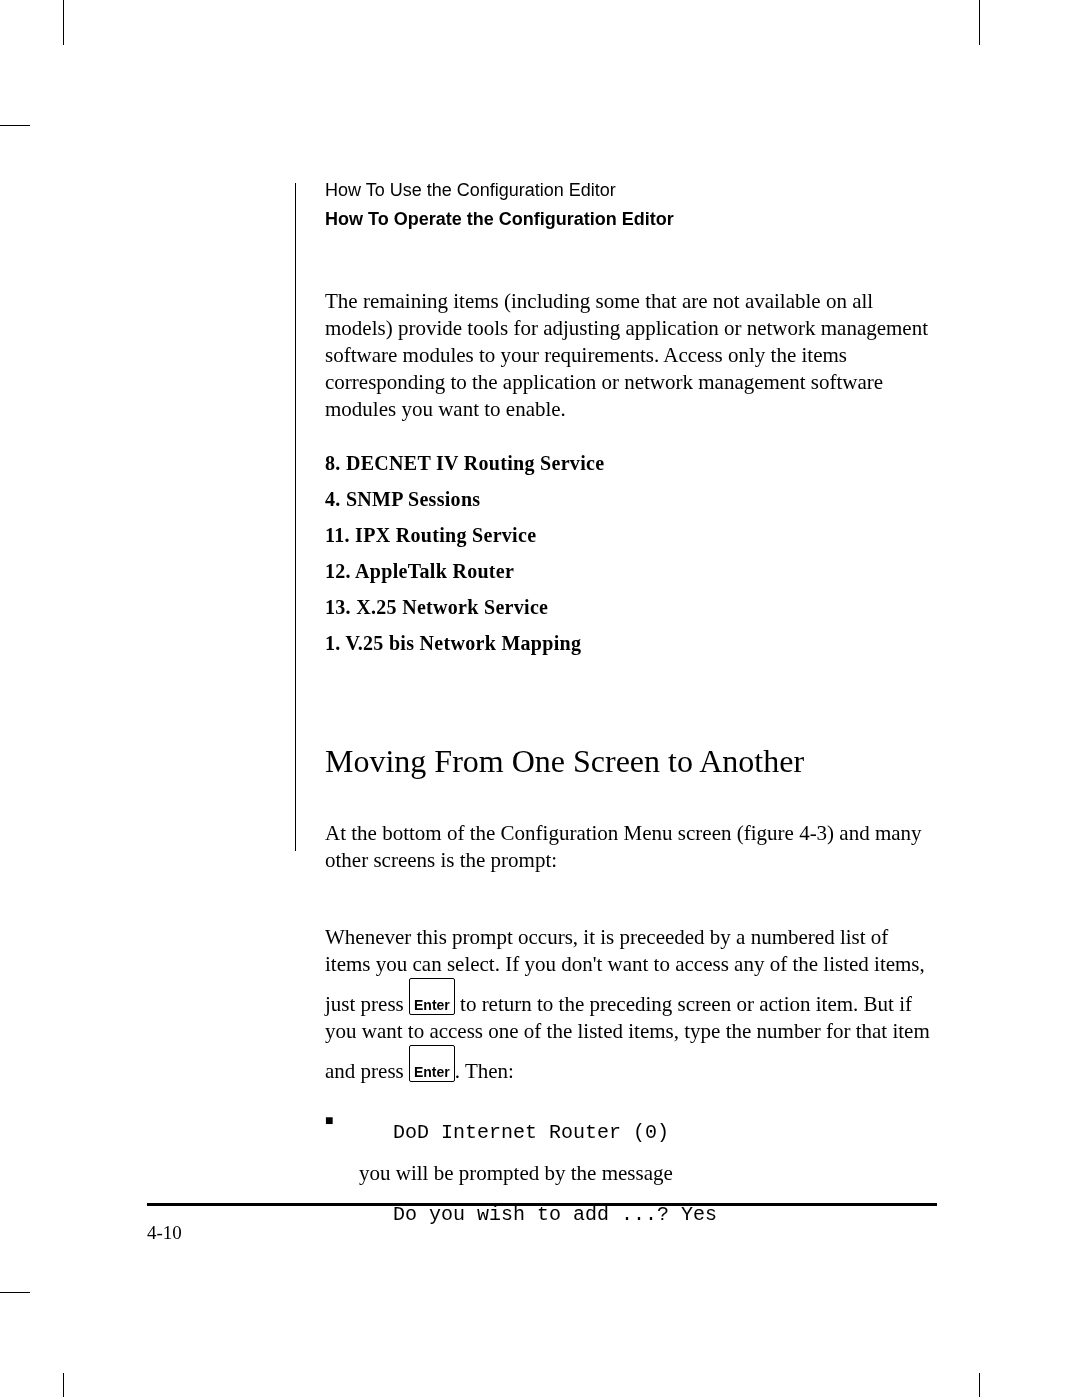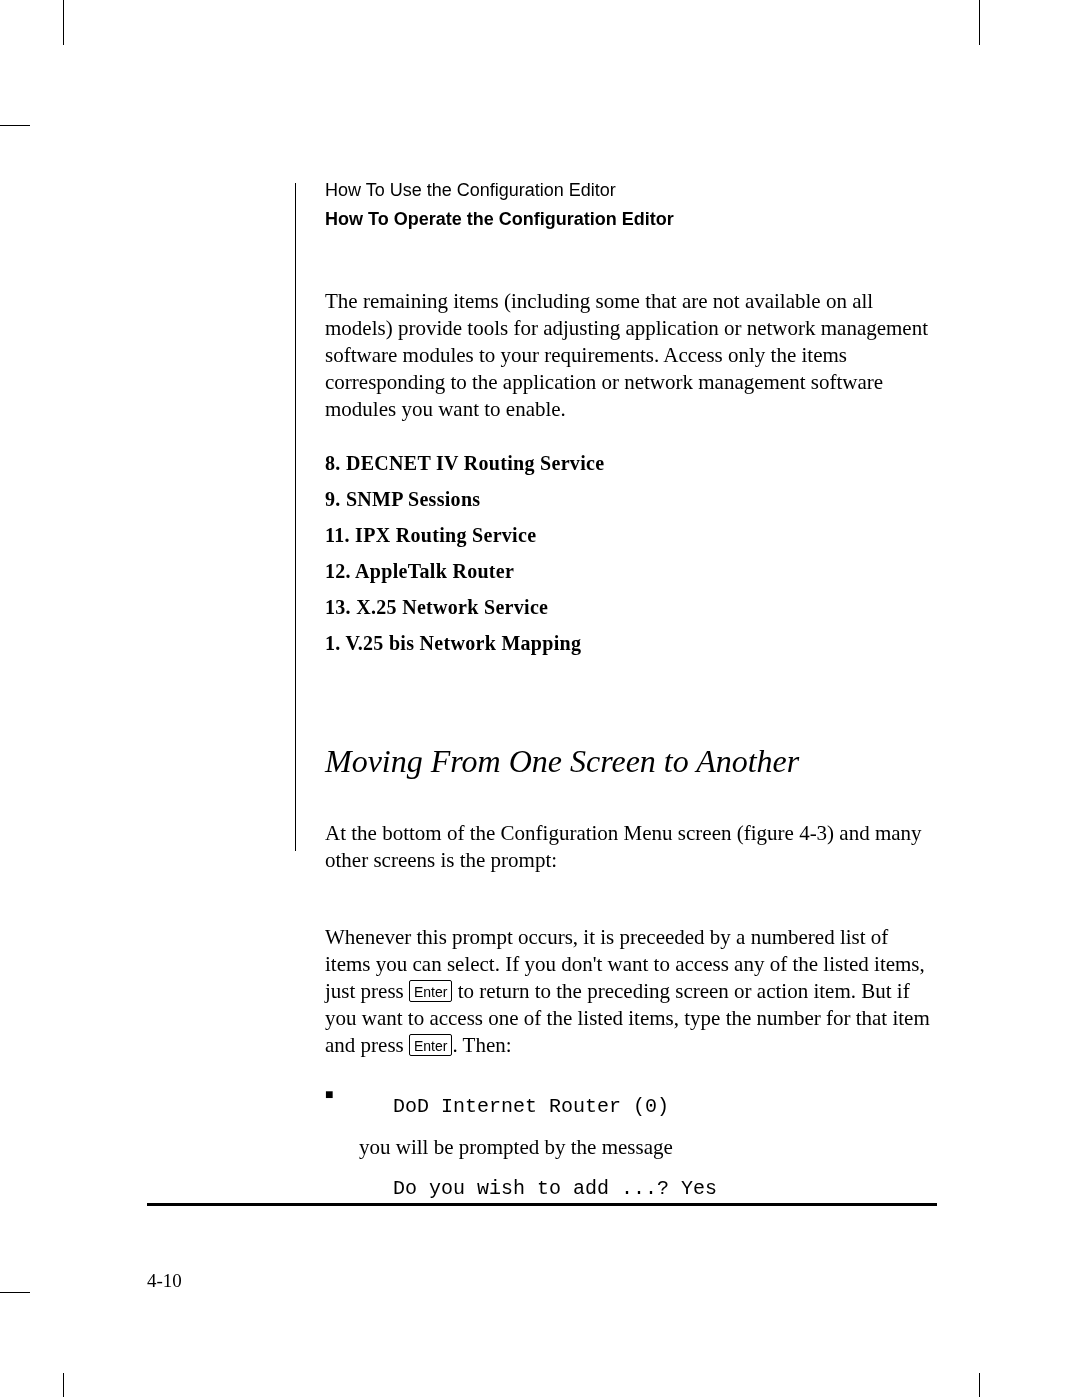--- a/index.html
+++ b/index.html
@@ -66,21 +66,20 @@
     font-size: 20px;
     line-height: 36px;
     letter-spacing: 0.3px;
   }
 
   .section-head {
     font-family: "Times New Roman", Times, serif;
     font-size: 32px;
     letter-spacing: 0px;
     margin-top: 82px;
-    font-style: italic;
   }
 
   .para2 {
     font-size: 21px;
     line-height: 27px;
     margin-top: 40px;
   }
 
   .codeblock {
     font-family: "Courier New", Courier, monospace;
@@ -96,22 +95,23 @@
     margin-top: 50px;
   }
 
   .keycap {
     display: inline-block;
     border: 1px solid #000;
     border-radius: 2px;
     font-family: Helvetica, Arial, sans-serif;
     font-size: 14px;
     line-height: 16px;
-    padding: 3px 4px 1px 4px;
+    padding: 18px 4px 1px 4px;
     vertical-align: 1px;
+    font-weight: bold;
   }
 
   .bullet-row {
     display: flex;
     margin-top: 20px;
   }
   .bullet-mark {
     width: 34px;
     flex: 0 0 34px;
     font-size: 14px;
@@ -143,21 +143,21 @@
     position: absolute;
     left: 147px;
     top: 1203px;
     width: 790px;
     height: 3px;
     background: #000;
   }
   .page-num {
     position: absolute;
     left: 147px;
-    top: 1270px;
+    top: 1222px;
     font-size: 19px;
   }
 </style>
 </head>
 <body>
 
 <div class="page">
 
   <div class="crop v" style="left:63px; top:0px; height:45px;"></div>
   <div class="crop h" style="left:0px; top:125px; width:30px;"></div>
@@ -170,21 +170,21 @@
   <div class="left-rule" style="left:295px; top:183px; height:668px;"></div>
 
   <div class="content">
     <div class="runhead1">How To Use the Configuration Editor</div>
     <div class="runhead2">How To Operate the Configuration Editor</div>
 
     <div class="body-para">The remaining items (including some that are not available on all models) provide tools for adjusting application or network management software modules to your requirements. Access only the items corresponding to the application or network management software modules you want to enable.</div>
 
     <div class="menu-list">
       <div class="menu-item">8. DECNET IV Routing Service</div>
-      <div class="menu-item">9. SNMP Sessions</div>
+      <div class="menu-item">4. SNMP Sessions</div>
       <div class="menu-item">11. IPX Routing Service</div>
       <div class="menu-item">12. AppleTalk Router</div>
       <div class="menu-item">13. X.25 Network Service</div>
       <div class="menu-item">1. V.25 bis Network Mapping</div>
     </div>
 
     <div class="section-head">Moving From One Screen to Another</div>
 
     <div class="para2">At the bottom of the Configuration Menu screen (figure 4-3)  and many other screens is the prompt:</div>
 

